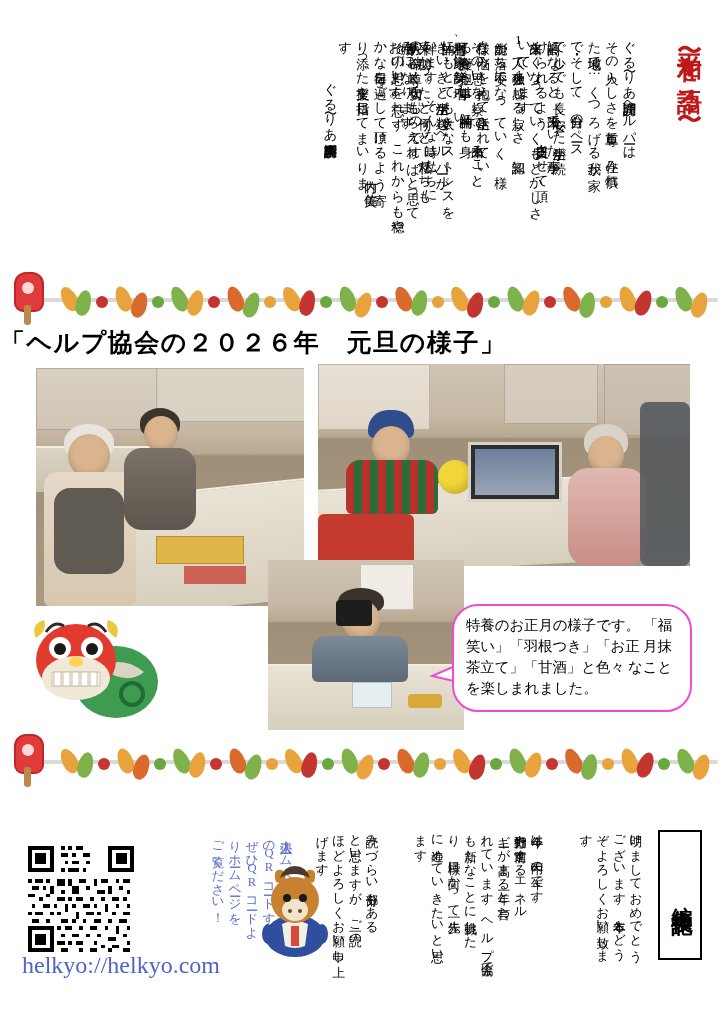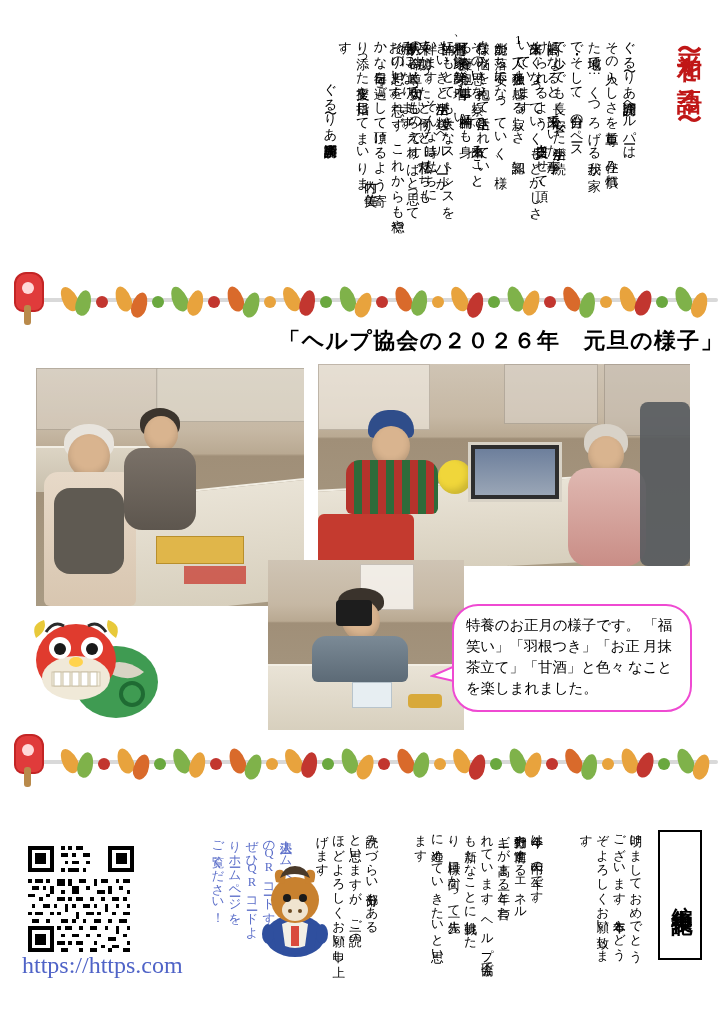--- a/index.html
+++ b/index.html
@@ -115,22 +115,22 @@
     width: 7px; height: 20px;
     background: #b98a4b;
     border-radius: 3px;
   }
 
   
   #photo-title {
     position: absolute;
     left: 0; top: 326px;
     width: 724px;
-    text-align: right;
-    font-size: 22px;
+    text-align: left;
+    font-size: 25px;
     font-weight: bold;
     letter-spacing: 0.06em;
   }
 
   
   .photo {
     position: absolute;
     overflow: hidden;
     background: #8a8a84;
   }
@@ -619,13 +619,13 @@
   <circle cx="45" cy="34" r="4" fill="#1a1a1a"></circle>
   <circle cx="32" cy="47" r="2" fill="#6b4a22"></circle>
   <circle cx="42" cy="47" r="2" fill="#6b4a22"></circle>
   <path d="M18 18 q-4 -14 6 -12 q6 4 2 14Z" fill="#c8812f"></path>
   <path d="M56 18 q4 -14 -6 -12 q-6 4 -2 14Z" fill="#c8812f"></path>
   <path d="M22 14 q14 -8 30 0 q-4 -12 -15 -12 q-11 0 -15 12Z" fill="#4a3a2a"></path>
   <ellipse cx="10" cy="70" rx="6" ry="10" fill="#2f4f9e"></ellipse>
   <ellipse cx="64" cy="70" rx="6" ry="10" fill="#2f4f9e"></ellipse>
 </svg>
 
-<div id="url">https://https.com</div>
+<div id="url">helkyo://helkyo.com</div>
 
 </body></html>

